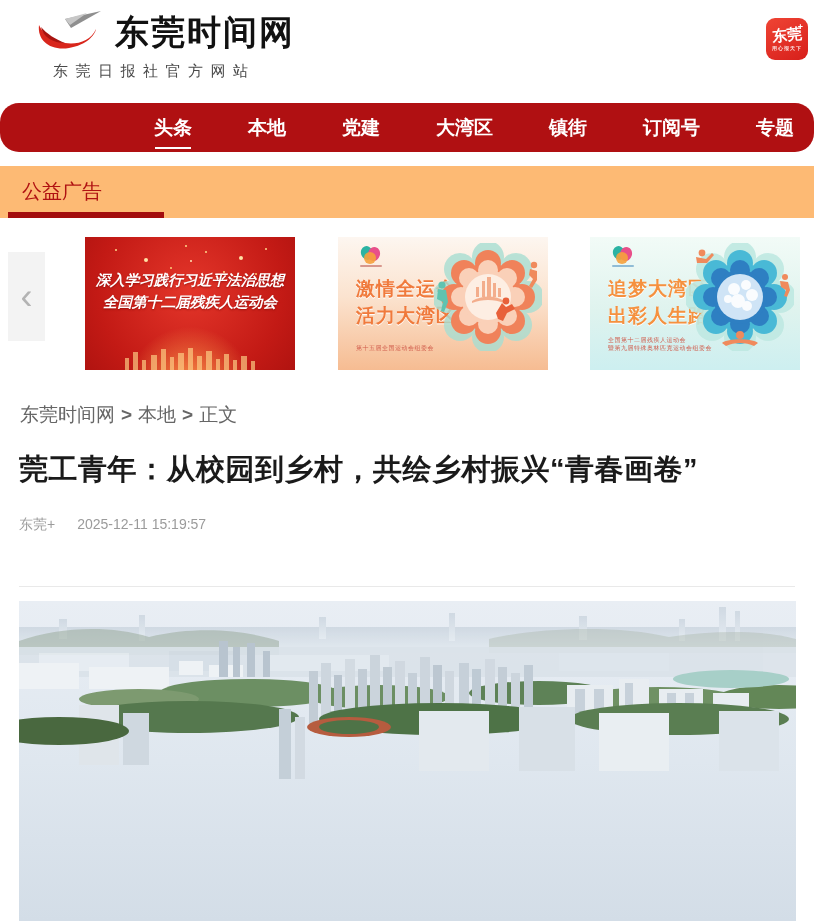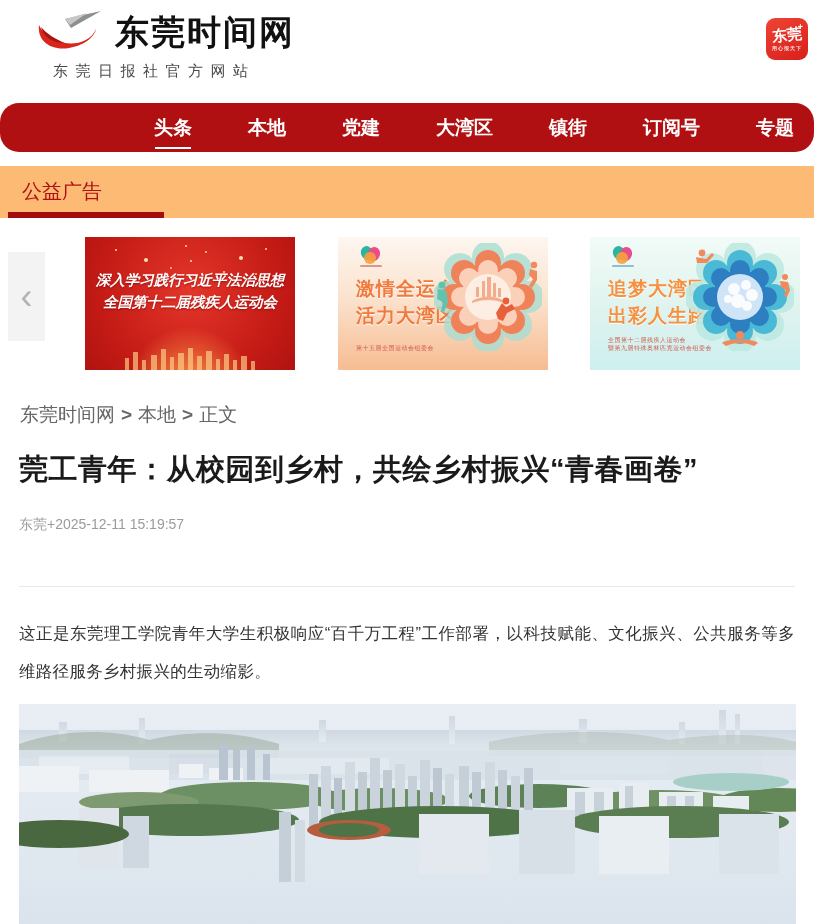--- a/index.html
+++ b/index.html
@@ -69,21 +69,21 @@
   .figure-svg { position: absolute; width: 108px; height: 108px; right: 6px; top: 6px; pointer-events: none; }
 
   
   .breadcrumb { margin: 22px 0 0 20px; font-size: 19px; color: #666; }
   .breadcrumb .sep { margin: 0 6px; color: #666; font-weight: bold; }
   .breadcrumb a { color: #666; text-decoration: none; cursor: pointer; }
 
   .article { width: 814px; padding: 0 19px; }
   .article-title { margin-top: 22px; font-size: 29px; font-weight: bold; color: #1a1a1a;
     letter-spacing: .5px; }
-  .article-meta { margin-top: 26px; font-size: 14px; color: #9b9b9b; display: flex; }
+  .article-meta { margin-top: 26px; font-size: 14px; color: #9b9b9b; display: flex; gap: 22px; }
   .article-divider { margin-top: 52px; border: none; border-top: 1px solid #e9e9e9; }
   .article-body p { margin-top: 27px; font-size: 16.5px; color: #333; line-height: 38px;
     text-align: justify; letter-spacing: .3px; }
 
   .article-photo { margin-top: 14px; width: 777px; height: 320px; display: block; }
 </style>
 </head>
 <body>
 
 <div class="header">
@@ -301,21 +301,20 @@
 </div>
 
 <div class="article">
   <h1 class="article-title">莞工青年：从校园到乡村，共绘乡村振兴“青春画卷”</h1>
   <div class="article-meta">
     <span>东莞+</span>
     <span>2025-12-11 15:19:57</span>
   </div>
   <hr class="article-divider">
   <div class="article-body">
-    <p>这正是东莞理工学院青年大学生积极响应“百千万工程”工作部署，以科技赋能、文化振兴、公共服务等多维路径服务乡村振兴的生动缩影。</p>
   </div>
 
   <svg class="article-photo" viewBox="0 0 777 320" preserveAspectRatio="none">
     <defs>
       <linearGradient id="sky" x1="0" y1="0" x2="0" y2="1">
         <stop offset="0" stop-color="#e9eef4"></stop>
           <stop offset=".5" stop-color="#dfe7ef"></stop>
         <stop offset="1" stop-color="#d3dde7"></stop>
       </linearGradient>
       <linearGradient id="haze" x1="0" y1="0" x2="0" y2="1">

